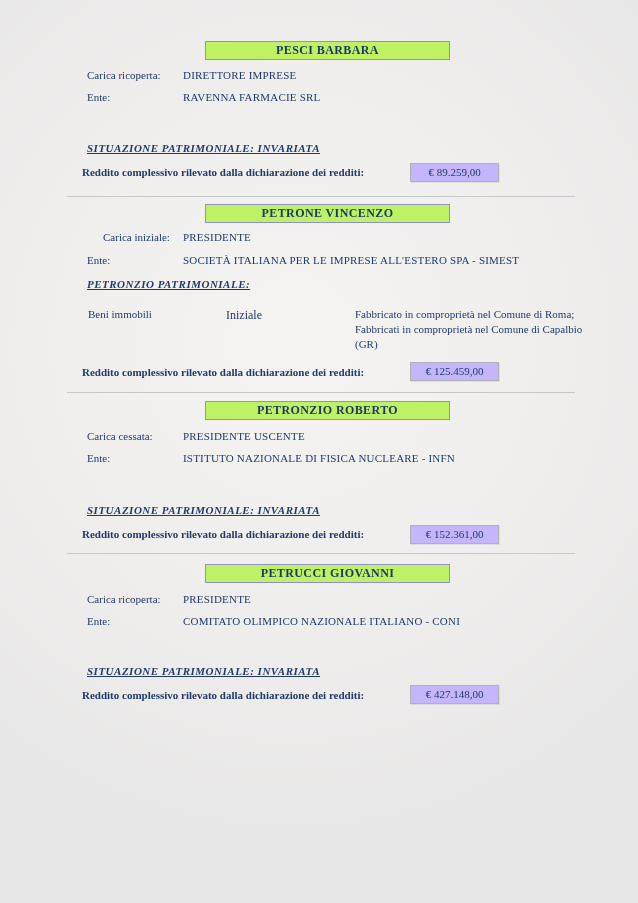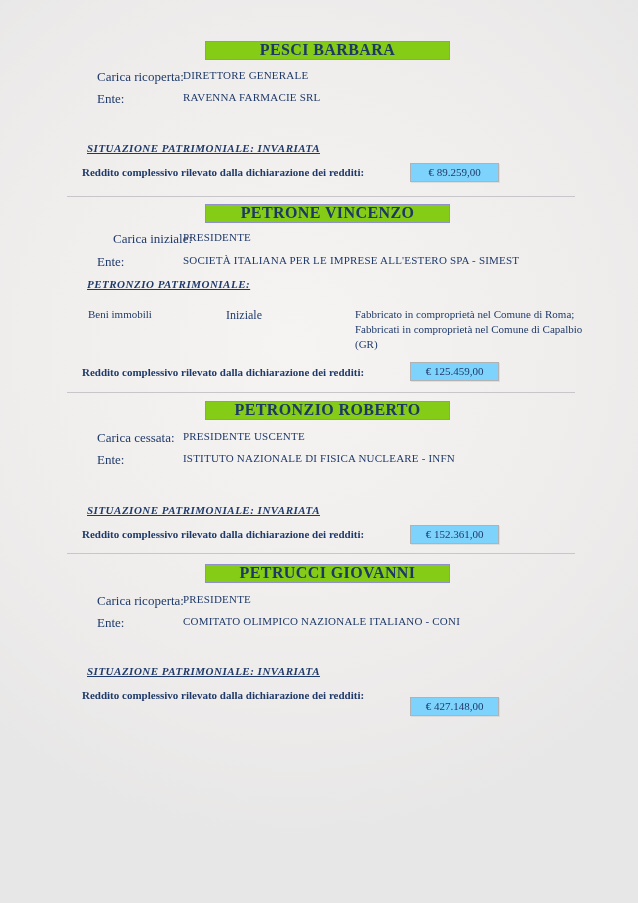--- a/index.html
+++ b/index.html
@@ -4,50 +4,50 @@
 <style>
   html,body{margin:0;padding:0;}
   body{
     width:638px;height:903px;position:relative;overflow:hidden;
     background:radial-gradient(ellipse 75% 55% at 46% 38%, #f6f4f3 0%, #f0eeed 55%, #e8e7e7 100%);
     font-family:"Liberation Serif","DejaVu Serif",serif;
     color:#1f3a6a;
   }
   .name-bar{
     position:absolute;left:205px;width:243px;height:17px;
-    background:#84cc16;border:1px solid #8f90cd;
-    text-align:center;font-weight:bold;font-size:16px;line-height:16px;
+    background:#bef264;border:1px solid #8f90cd;
+    text-align:center;font-weight:bold;font-size:12px;line-height:16px;
     color:#1d3865;letter-spacing:0.4px;
   }
-  .field-label{position:absolute;left:87px;font-size:13px;white-space:nowrap;margin-left:10px;}
+  .field-label{position:absolute;left:87px;font-size:11px;white-space:nowrap;}
   .field-value{position:absolute;left:183px;font-size:11px;white-space:nowrap;letter-spacing:0.2px;}
   .situazione{
     position:absolute;left:87px;font-size:11px;font-weight:bold;font-style:italic;
     text-decoration:underline;letter-spacing:0.5px;white-space:nowrap;
   }
   .reddito-label{position:absolute;left:82px;font-size:11px;font-weight:bold;white-space:nowrap;}
   .reddito-box{
     position:absolute;left:410px;width:87px;height:17px;
-    border:1px solid #b2b2b4;background:#7dd3fc;
+    border:1px solid #b2b2b4;background:#c4b5fd;
     text-align:center;font-size:11px;line-height:17px;white-space:nowrap;
     box-shadow:1px 1px 0 rgba(200,200,200,0.45);
   }
   .sep{position:absolute;left:67px;width:508px;height:1px;background:#c7c7cb;}
   .beni-cat{position:absolute;left:88px;font-size:11px;white-space:nowrap;}
   .beni-phase{position:absolute;left:226px;font-size:12px;white-space:nowrap;}
   .beni-desc{position:absolute;left:327px;width:252px;font-size:11px;line-height:15px;margin-left:28px;}
 </style>
 </head>
 <body>
 
 <div>
 
   <div class="name-bar" style="top:41px;">PESCI BARBARA</div>
   <div class="field-label" style="top:69px;">Carica ricoperta:</div>
-  <div class="field-value" style="top:69px;">DIRETTORE GENERALE</div>
+  <div class="field-value" style="top:69px;">DIRETTORE IMPRESE</div>
   <div class="field-label" style="top:91px;">Ente:</div>
   <div class="field-value" style="top:91px;">RAVENNA FARMACIE SRL</div>
   <div class="situazione" style="top:142px;">SITUAZIONE PATRIMONIALE: INVARIATA</div>
   <div class="reddito-label" style="top:166px;">Reddito complessivo rilevato dalla dichiarazione dei redditi:</div>
   <div class="reddito-box" style="top:163px;">€ 89.259,00</div>
   <div class="sep" style="top:196px;"></div>
 
   <div class="name-bar" style="top:204px;">PETRONE VINCENZO</div>
   <div class="field-label" style="top:231px;padding-left:16px;">Carica iniziale:</div>
   <div class="field-value" style="top:231px;">PRESIDENTE</div>
@@ -71,15 +71,15 @@
   <div class="reddito-box" style="top:525px;">€ 152.361,00</div>
   <div class="sep" style="top:553px;"></div>
 
   <div class="name-bar" style="top:564px;">PETRUCCI GIOVANNI</div>
   <div class="field-label" style="top:593px;">Carica ricoperta:</div>
   <div class="field-value" style="top:593px;">PRESIDENTE</div>
   <div class="field-label" style="top:615px;">Ente:</div>
   <div class="field-value" style="top:615px;">COMITATO OLIMPICO NAZIONALE ITALIANO - CONI</div>
   <div class="situazione" style="top:665px;">SITUAZIONE PATRIMONIALE: INVARIATA</div>
   <div class="reddito-label" style="top:689px;">Reddito complessivo rilevato dalla dichiarazione dei redditi:</div>
-  <div class="reddito-box" style="top:685px;margin-top:12px;">€ 427.148,00</div>
+  <div class="reddito-box" style="top:685px;">€ 427.148,00</div>
 
 </div>
 
 </body></html>

